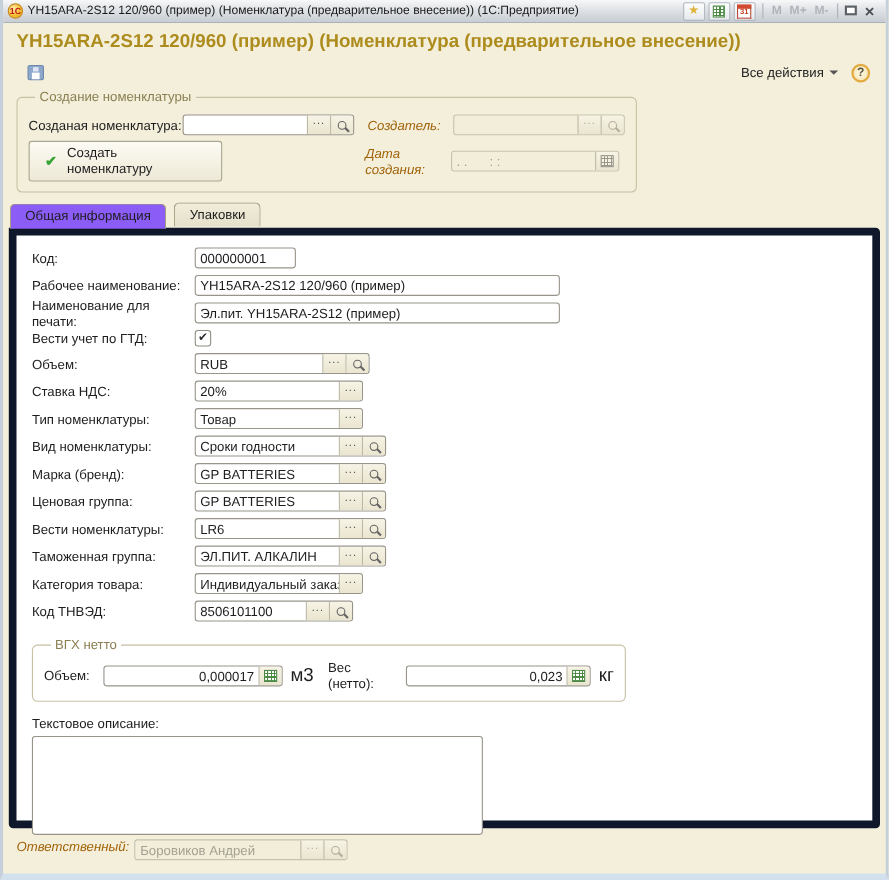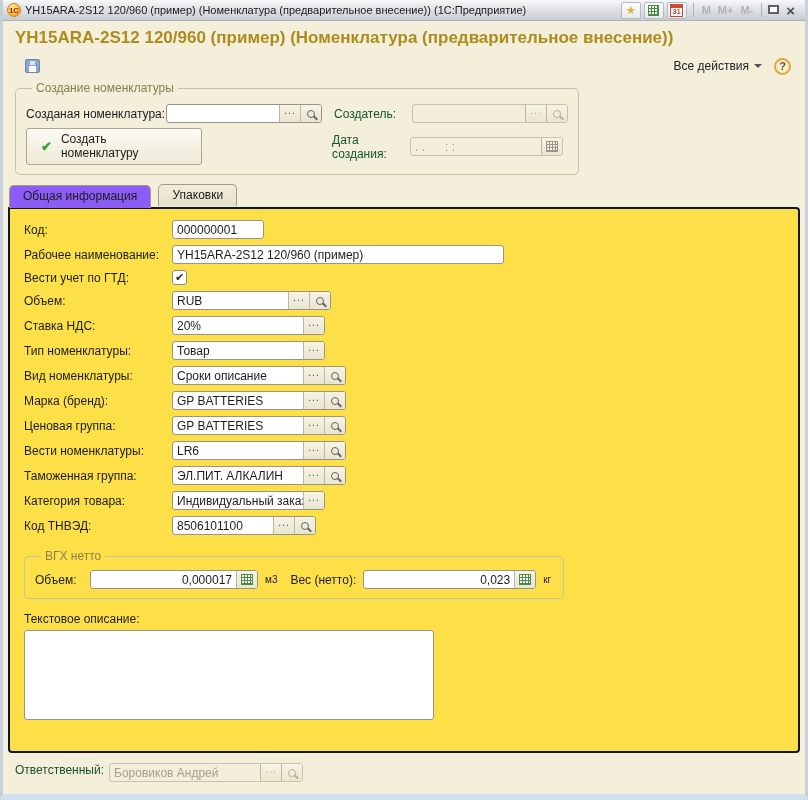--- a/index.html
+++ b/index.html
@@ -48,21 +48,21 @@
   .help-btn { width:17px; height:17px; margin-left:8px; border-radius:50%; border:2px solid #e2a93e;
     background:radial-gradient(#fdf8e2,#f3e3ae); color:#5a5243; font-weight:bold; font-size:11px;
     display:inline-flex; align-items:center; justify-content:center; }
 
   
   fieldset.group { border:1px solid #c7c0a3; border-radius:5px; padding:4px 10px 9px; }
   fieldset.group legend { font-size:12px; color:#8b7f52; padding:0 4px; margin-left:6px; }
   .creation { margin:2px 0 0 12px; width:558px; }
   .crow { display:flex; align-items:center; margin-top:5px; }
   .lbl { font-size:12px; color:#1d1d1d; }
-  .lbl.dis, .dis-text { color:#14532d; }
+  .lbl.dis, .dis-text { color:#a16207;font-style:italic; }
 
   
   .fg { display:inline-flex; align-items:stretch; height:19px; border:1px solid #98948а; border:1px solid #98948a;
     border-radius:3px; background:#fff; overflow:hidden; }
   .fg .val { display:block; padding:2px 4px 0; font-size:12px; white-space:pre; overflow:hidden; }
   .fg .btn { width:21px; flex:0 0 21px; background:linear-gradient(#f7f4e6,#eae5cf); border-left:1px solid #bcb8a4;
     display:flex; align-items:center; justify-content:center; color:#4c4c4c; }
   .dots-t { font-size:10px; letter-spacing:1px; line-height:5px; padding-bottom:6px; }
   .mag { position:relative; width:8px; height:8px; border:1.5px solid #646464; border-radius:50%; display:inline-block; }
   .mag::after { content:""; position:absolute; width:5px; height:2px; background:#646464; right:-4px; bottom:-2px; transform:rotate(45deg); }
@@ -85,31 +85,31 @@
   .btn-create { display:inline-flex; align-items:center; gap:9px; background:linear-gradient(#fcfbf4,#eee9d6);
     border:1px solid #aaa68f; border-radius:3px; padding:3px 14px 4px; font-size:12px; width:176px; }
   .check-ic { color:#35a435; font-weight:bold; font-size:13px; line-height:1; }
 
   
   .tabs { margin:9px 0 0 6px; position:relative; z-index:2; }
   .tab { display:inline-block; margin-right:4px; padding:3px 13px 4px; font-size:12px;
     border:1px solid #a49d82; border-bottom:none; border-radius:5px 5px 0 0;
     background:linear-gradient(#f1edda,#e5e0ca); position:relative; top:0; }
   .tab.active { background:#8b5cf6; padding-bottom:5px; top:1px; }
-  .panel { margin:0 5px; border:2px solid #0f172a; border-radius:0 4px 4px 4px; height:546px; padding:8px 14px; background:#fde047; position:relative; z-index:1; }
+  .panel { margin:0 5px; border:7px solid #0f172a; border-radius:0 4px 4px 4px; height:546px; padding:8px 14px; background:#ffffff; position:relative; z-index:1; }
 
   .frow { display:flex; align-items:center; height:25px; }
   .flabel { width:148px; flex:0 0 148px; font-size:12px; }
   .cb { width:15px; height:15px; border:1px solid #8f8c80; border-radius:3px; background:#fff;
     display:inline-flex; align-items:center; justify-content:center; }
   .cb-mark { font-size:11px; color:#2c2c2c; line-height:1; }
 
   .vgh { margin:11px 0 0 0; width:540px; }
   .vrow { display:flex; align-items:center; margin-top:3px; gap:7px; }
-  .unit { font-size:10px; }
+  .unit { font-size:17px; }
 
   .desc-label { margin:13px 0 4px 0; font-size:12px; }
   .desc-area { width:410px; height:90px; border:1px solid #98948a; border-radius:3px; background:#fff; }
 
   .footer-row { display:flex; margin:10px 0 0 12px; gap:5px; }
 </style>
 </head>
 <body>
 
 <div class="window">
@@ -206,20 +206,26 @@
           </span>
       </div>
 
       <div class="frow">
         <span class="flabel">Рабочее наименование:</span>
         <span class="fg">
             <span class="val w330">YH15ARA-2S12 120/960 (пример)</span>
           </span>
       </div>
 
+      <div class="frow">
+        <span class="flabel">Наименование для печати:</span>
+        <span class="fg">
+            <span class="val w330">Эл.пит. YH15ARA-2S12 (пример)</span>
+          </span>
+      </div>
 
       <div class="frow" style="height:21px">
         <span class="flabel">Вести учет по ГТД:</span>
         <span class="cb">
             <span class="cb-mark">✔</span>
           </span>
       </div>
 
       <div class="frow">
         <span class="flabel">Объем:</span>
@@ -250,21 +256,21 @@
           <span class="val w130">Товар</span>
           <span class="btn">
               <span class="dots-t">...</span>
             </span>
         </span>
       </div>
 
       <div class="frow">
         <span class="flabel">Вид номенклатуры:</span>
         <span class="fg">
-          <span class="val w130">Сроки описание</span>
+          <span class="val w130">Сроки годности</span>
           <span class="btn">
               <span class="dots-t">...</span>
             </span>
           <span class="btn">
               <span class="mag"></span>
             </span>
         </span>
       </div>
 
       <div class="frow">

